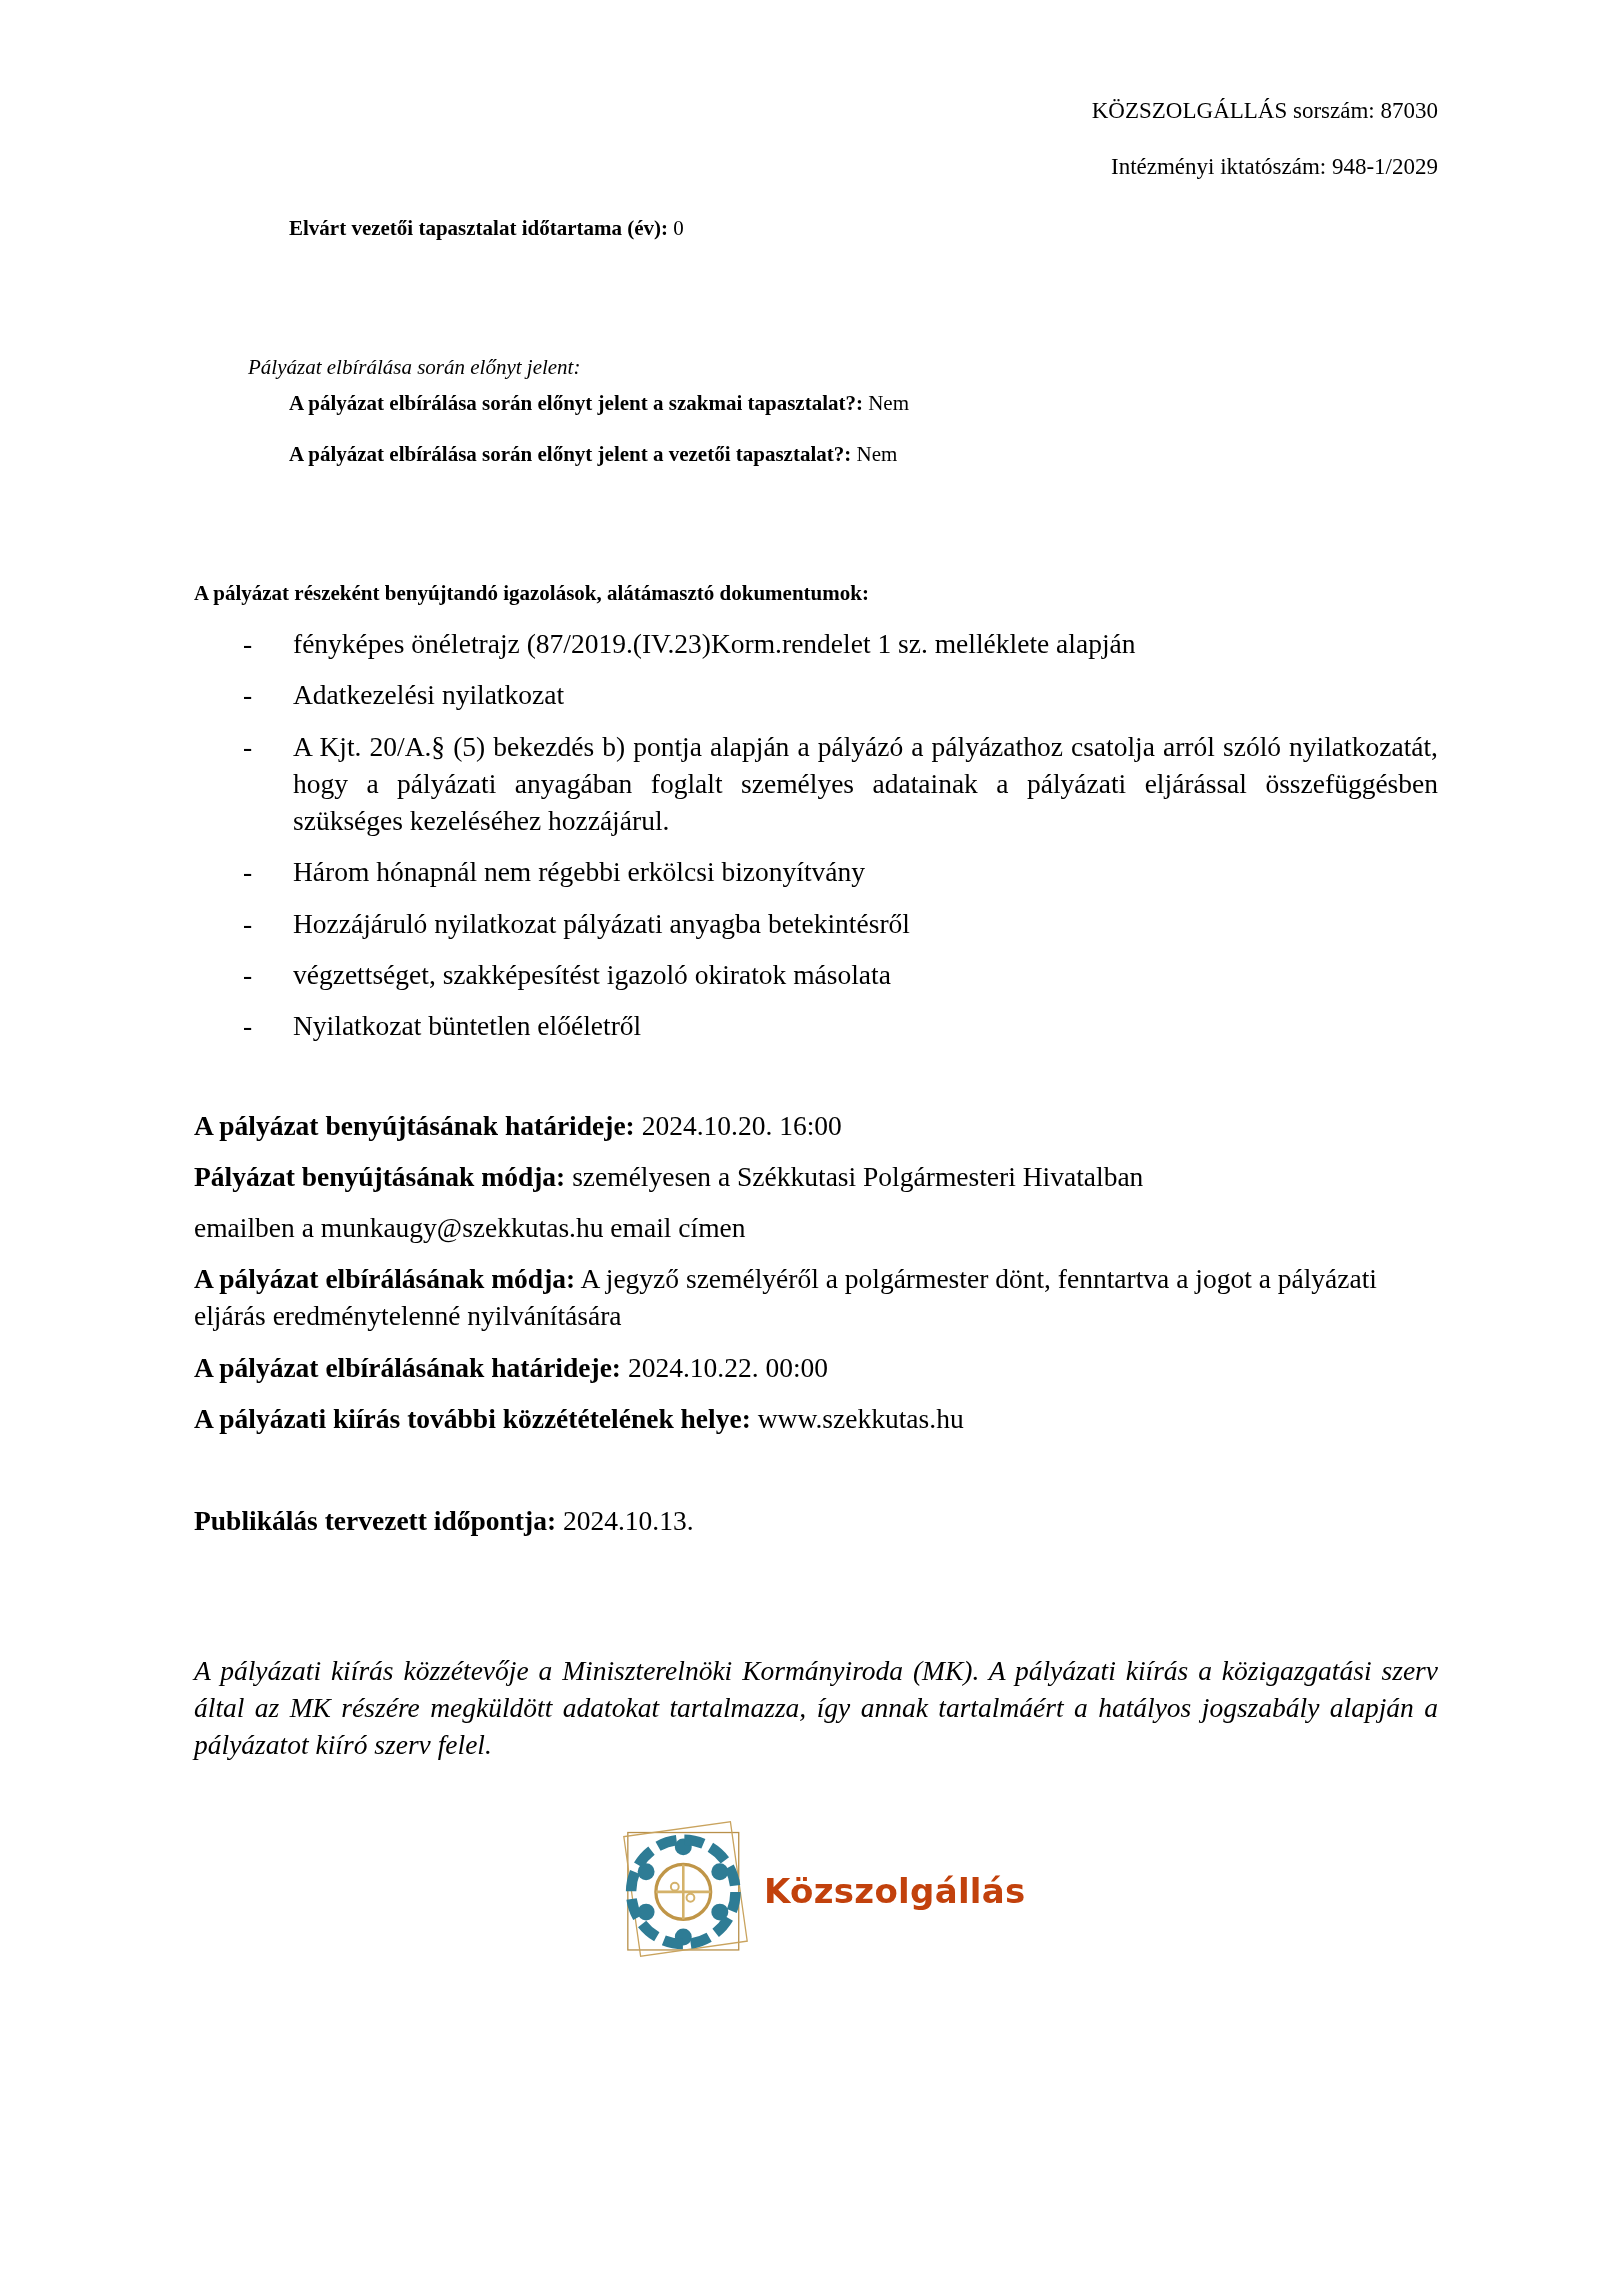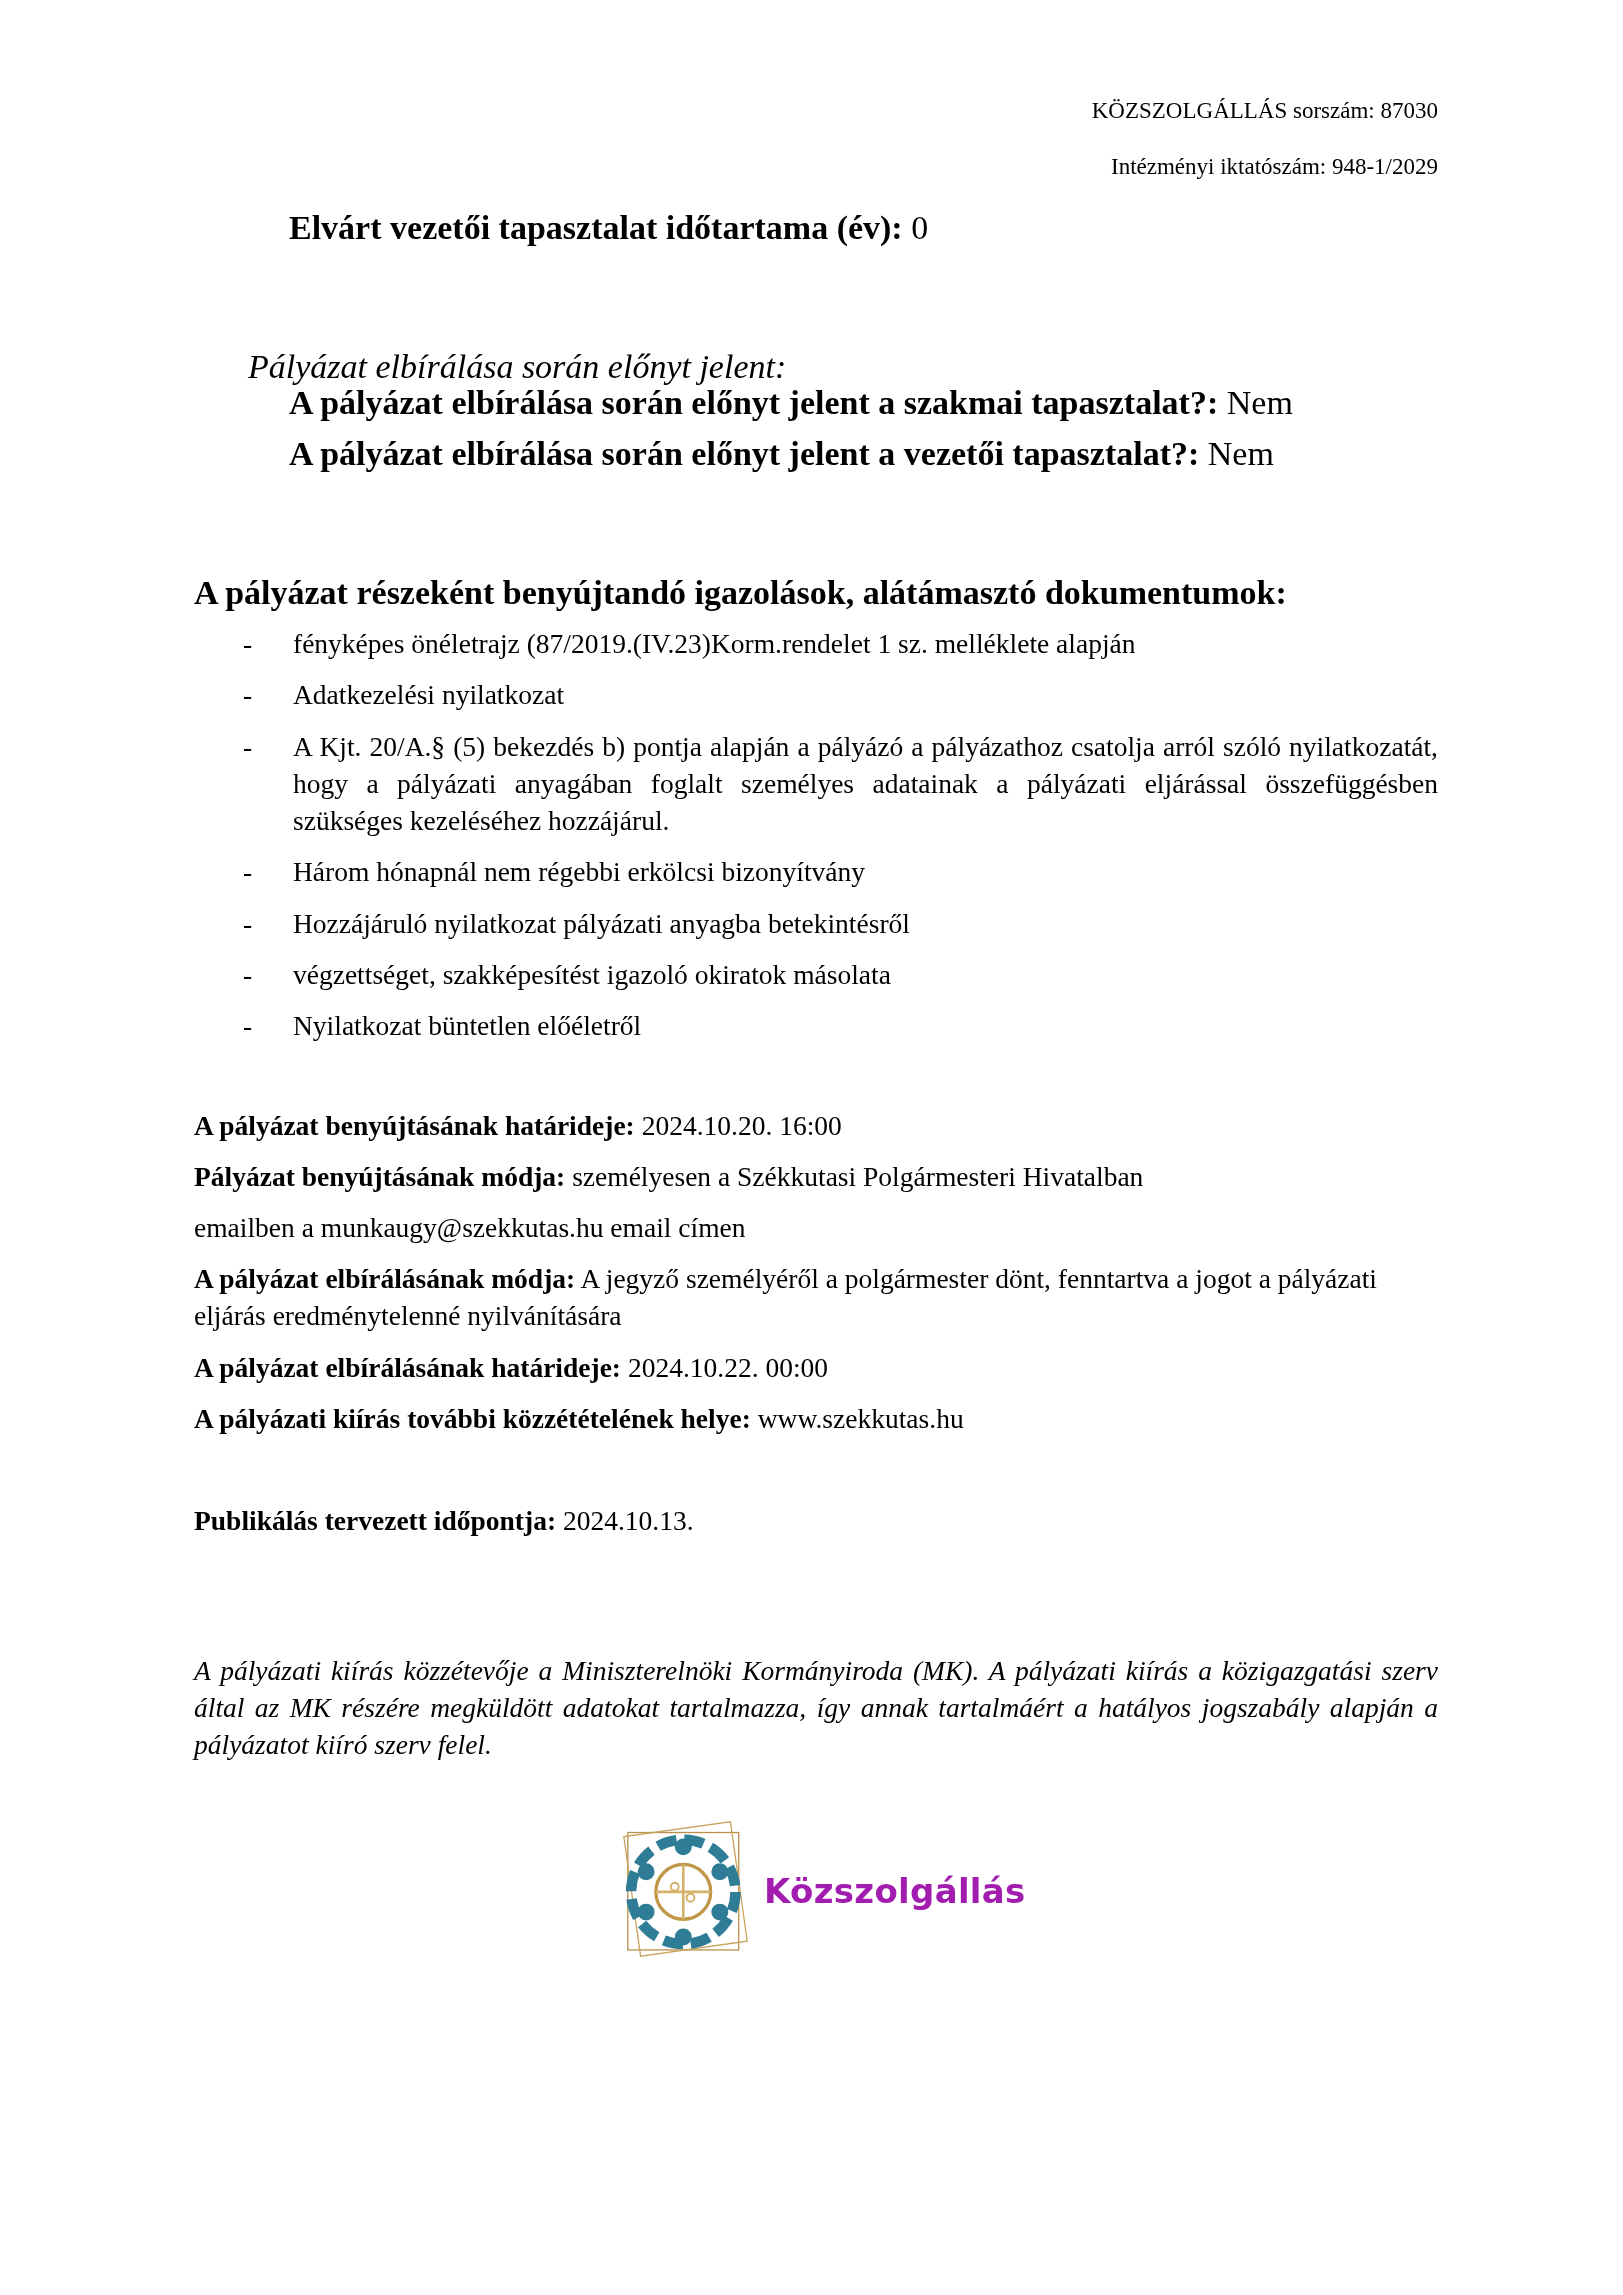--- a/index.html
+++ b/index.html
@@ -24,21 +24,21 @@
     .header-line {
       position: absolute;
       right: 185px;
       font-size: 23px;
       line-height: 26px;
       text-align: right;
       white-space: nowrap;
     }
     .line {
       position: absolute;
-      font-size: 34px;
+      font-size: 21px;
       line-height: 34px;
       white-space: nowrap;
     }
     .b { font-weight: bold; }
     .bi { font-weight: normal; font-style: italic; margin-left: 16px; }
     .bullet-list {
       position: absolute;
       left: 194px;
       width: 1244px;
       top: 625px;
@@ -84,21 +84,21 @@
       width: 393px;
       height: 151px;
     }
     .logo-text {
       position: absolute;
       left: 144px;
       top: 52px;
       font-family: "DejaVu Sans", "Liberation Sans", sans-serif;
       font-weight: bold;
       font-size: 34px;
-      color: #a21caf;
+      color: #c2410c;
       white-space: nowrap;
       letter-spacing: 0.3px;
     }
   </style>
 </head>
 <body>
 
 <div class="page">
 
   <div class="header-line" style="top:98px;">KÖZSZOLGÁLLÁS sorszám: 87030</div>

